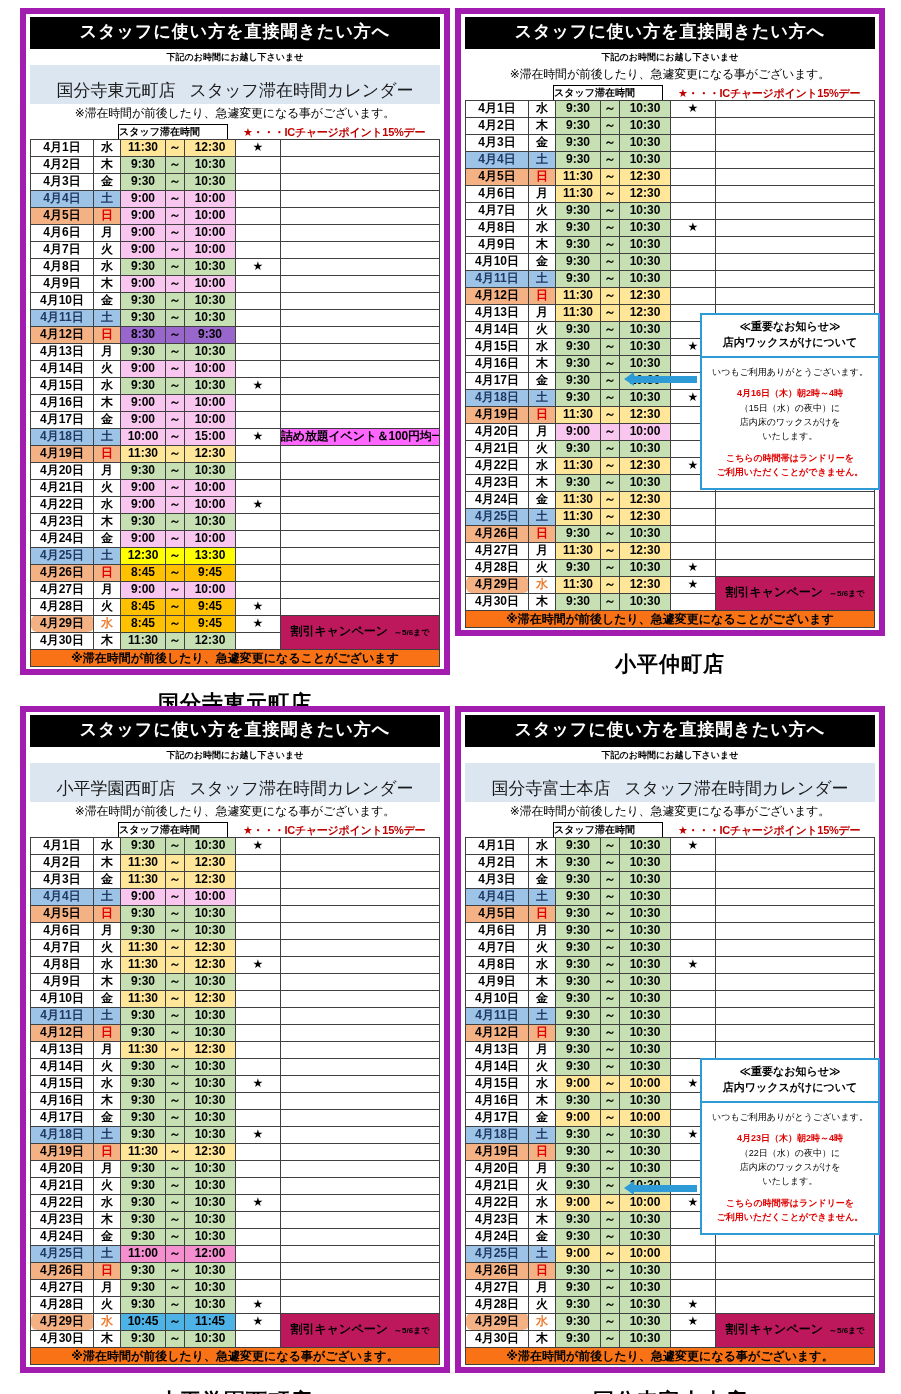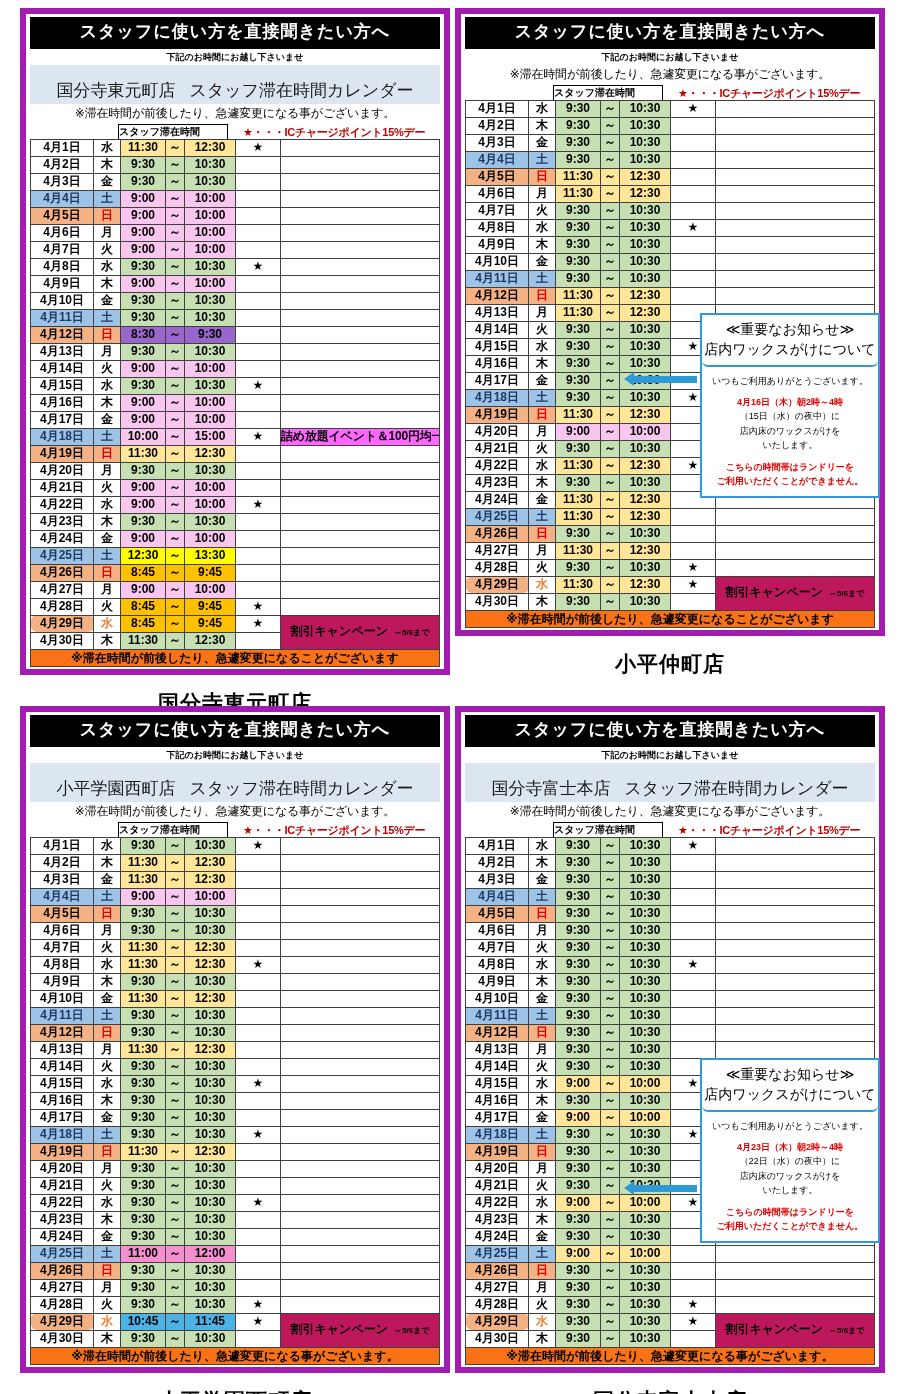--- a/index.html
+++ b/index.html
@@ -180,25 +180,24 @@
     position:absolute;
     border:2px solid #2e9bd6;
     background:#fff;
     box-sizing:border-box;
     width:180px;
   }
   .notice .nhead{
     border-bottom:2px solid #2e9bd6;
     text-align:center;
     padding:4px 2px 5px 2px;
-    font-size:14px;
-    font-weight:normal;
+    font-size:11px;
+    font-weight:bold;
     color:#000;
     line-height:1.45;
-    border-radius:6px;
   }
   .notice .nbody{
     padding:7px 4px 8px 4px;
     text-align:center;
     font-size:9px;
     line-height:1.6;
     color:#000;
   }
   .notice .nbody .red{color:#e00000;font-weight:bold;}
   .notice .nbody .blk{color:#000;}

